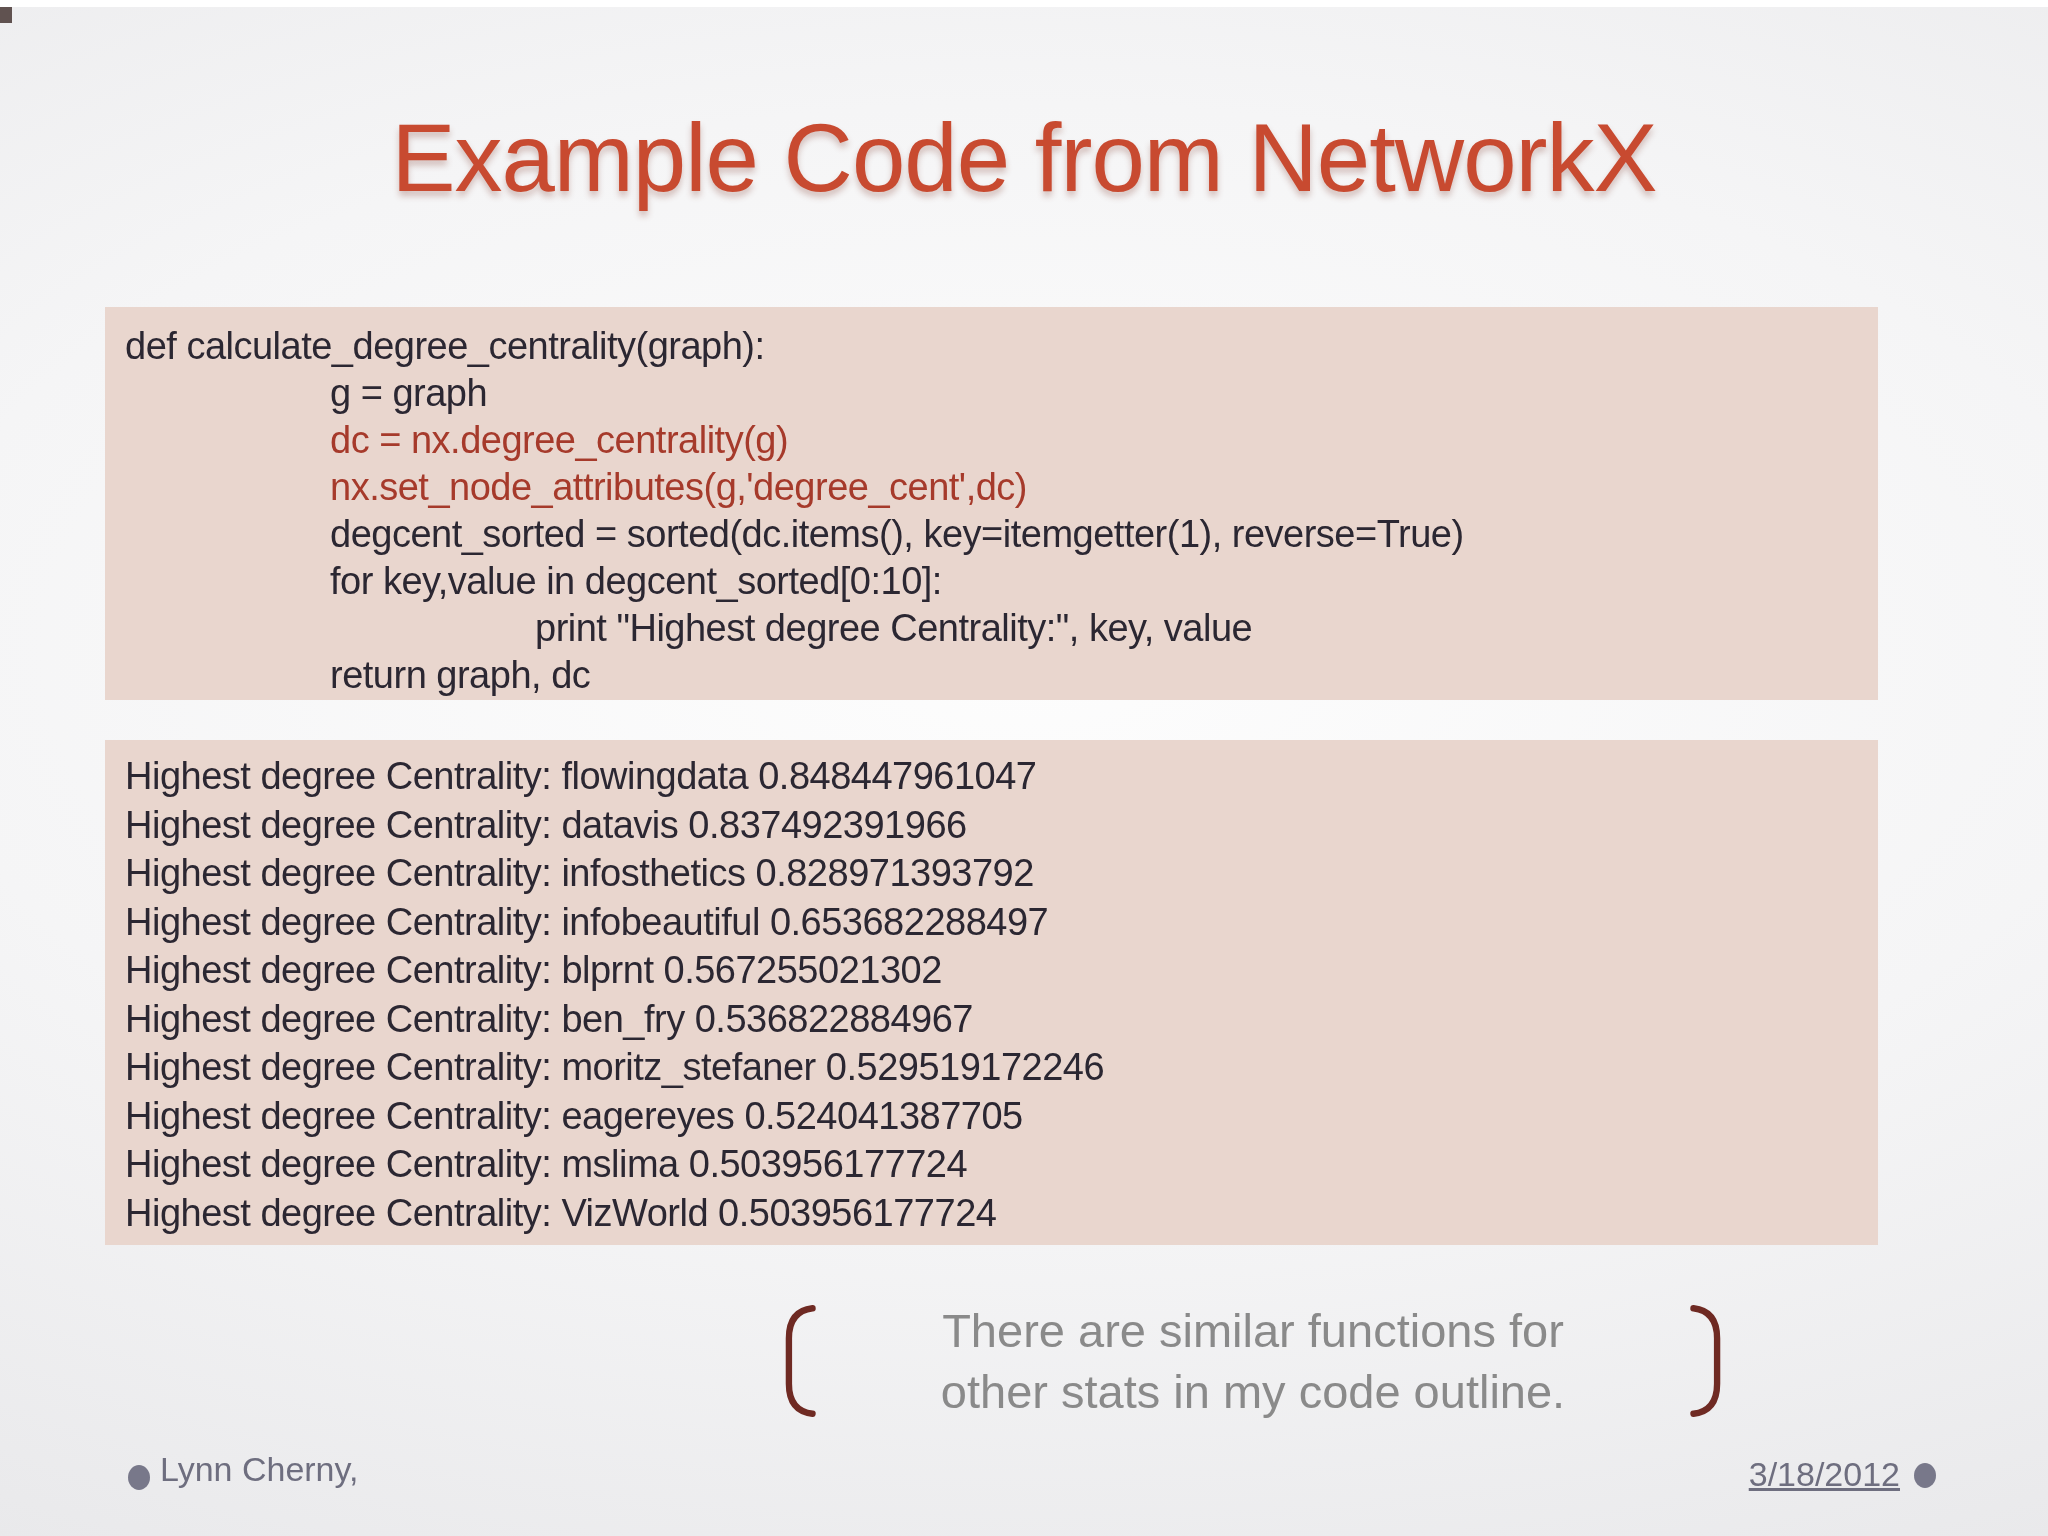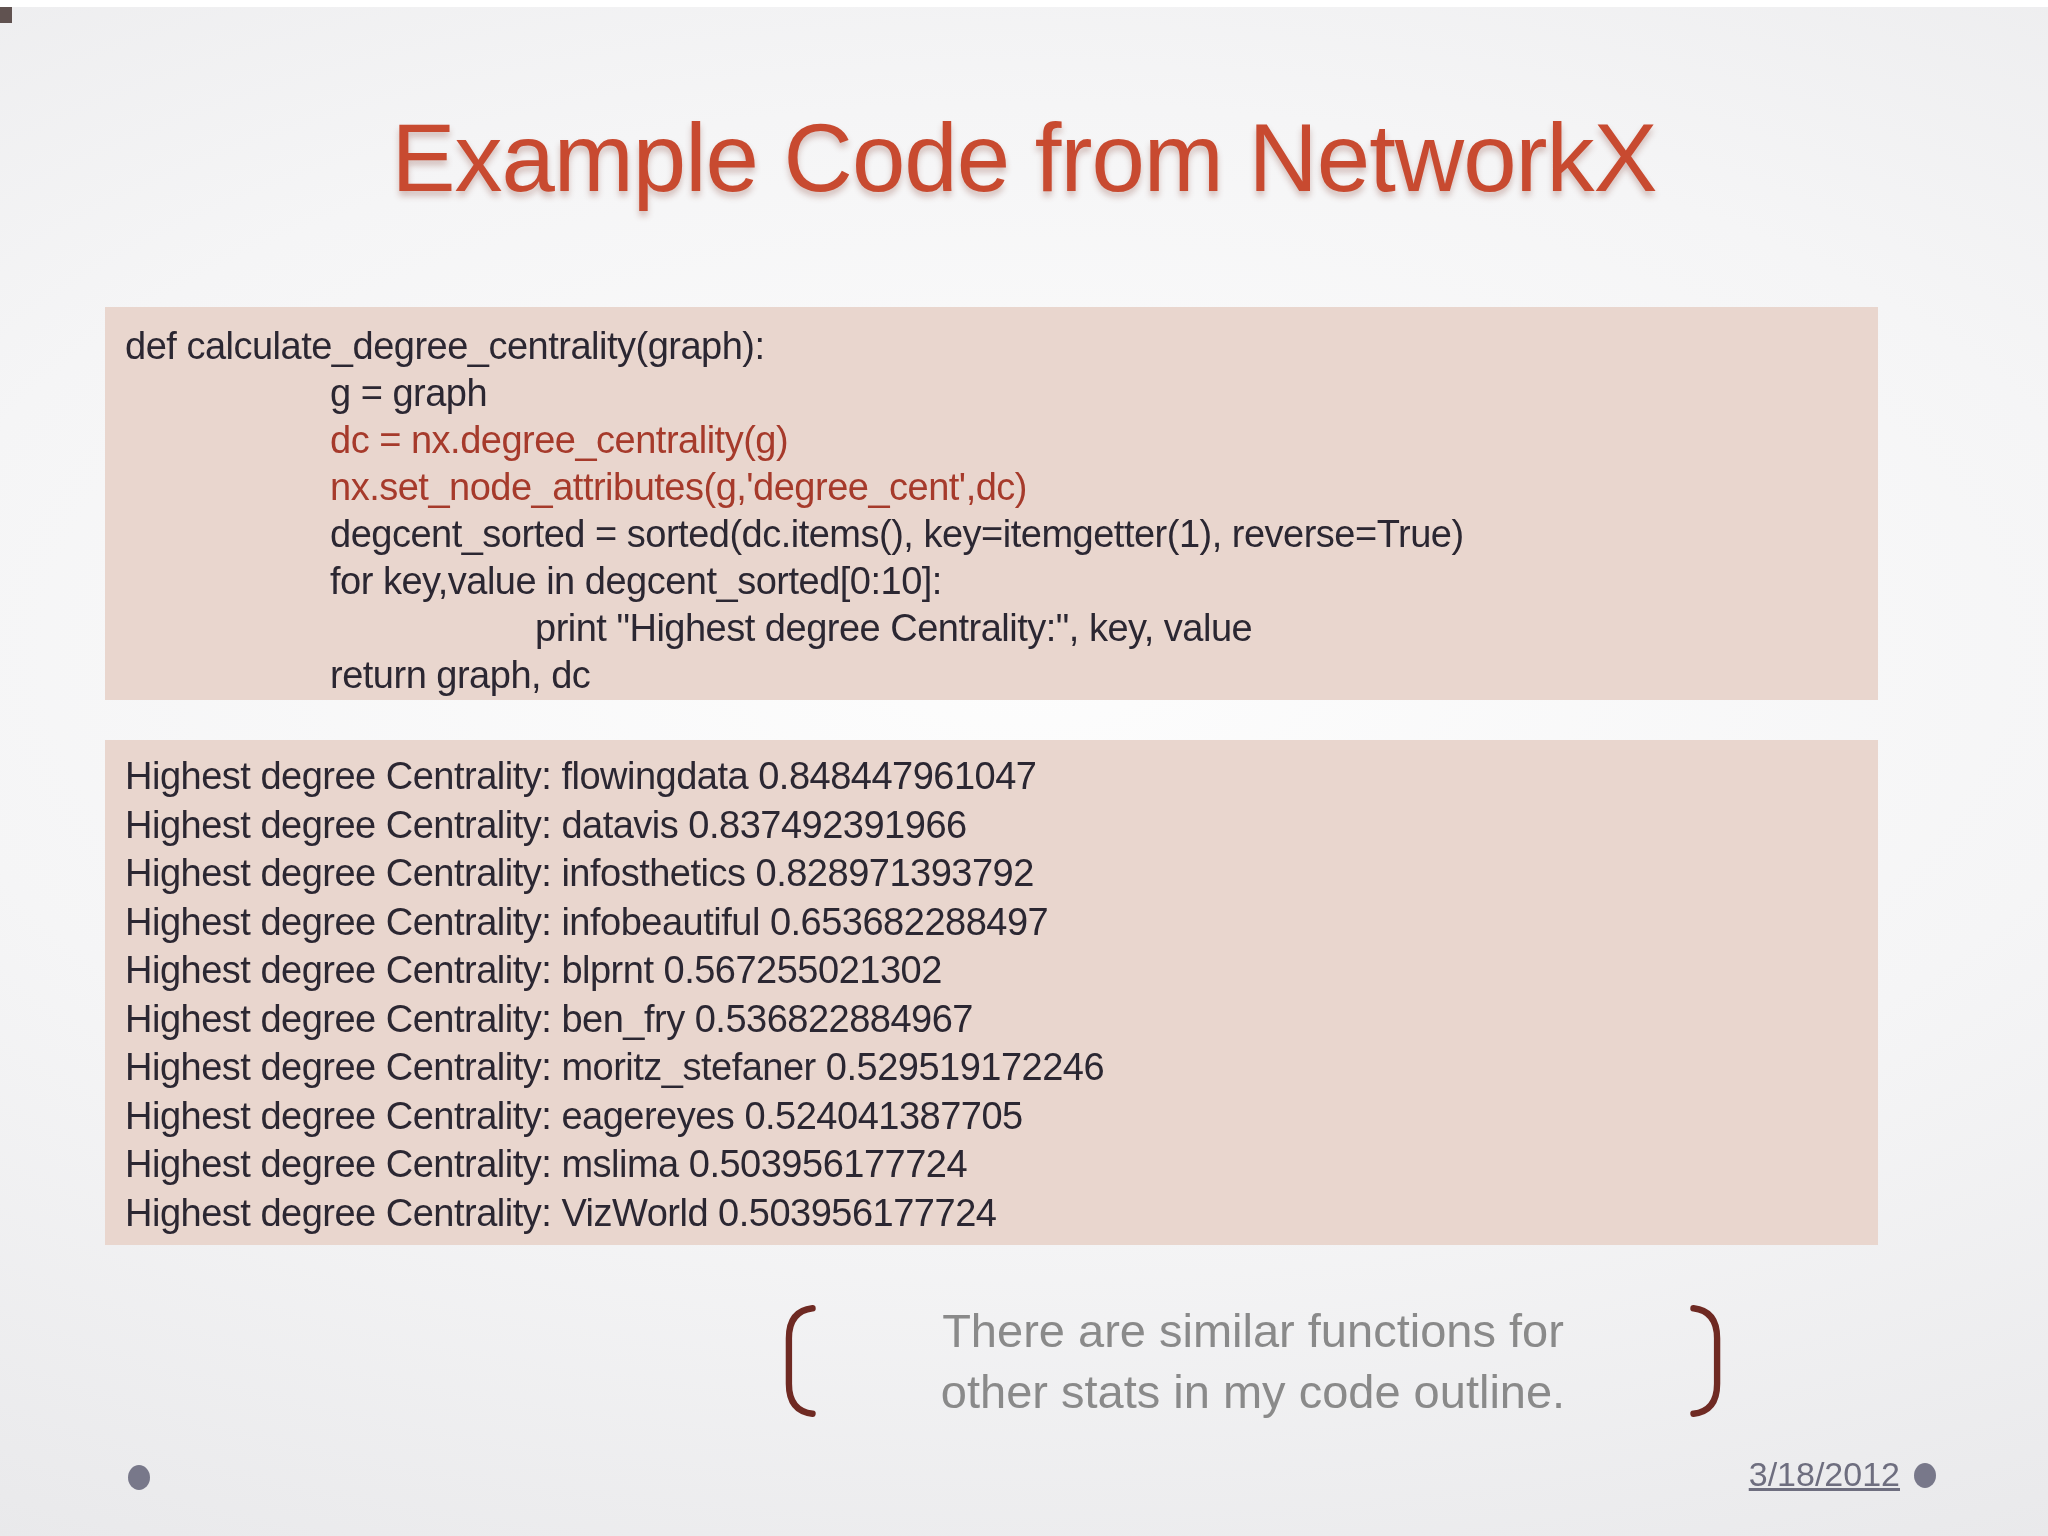--- a/index.html
+++ b/index.html
@@ -109,20 +109,21 @@
     <span class="bracket">
       <svg viewBox="0 0 44 126" xmlns="http://www.w3.org/2000/svg">
         <path d="M6,5 Q32,8 32,38 L32,88 Q32,118 6,121" fill="none" stroke="#6f2a23" stroke-width="7" stroke-linecap="round"></path>
       </svg>
     </span>
   </div>
 
   <div class="footer-left">
     <span class="footer-bullet"></span>
     <div class="author-lines">
+      <div>Lynn Cherny,</div>
     </div>
   </div>
 
   <div class="footer-right">
     <span>3/18/2012</span>
     <span class="footer-bullet"></span>
   </div>
 
 </div>
 

